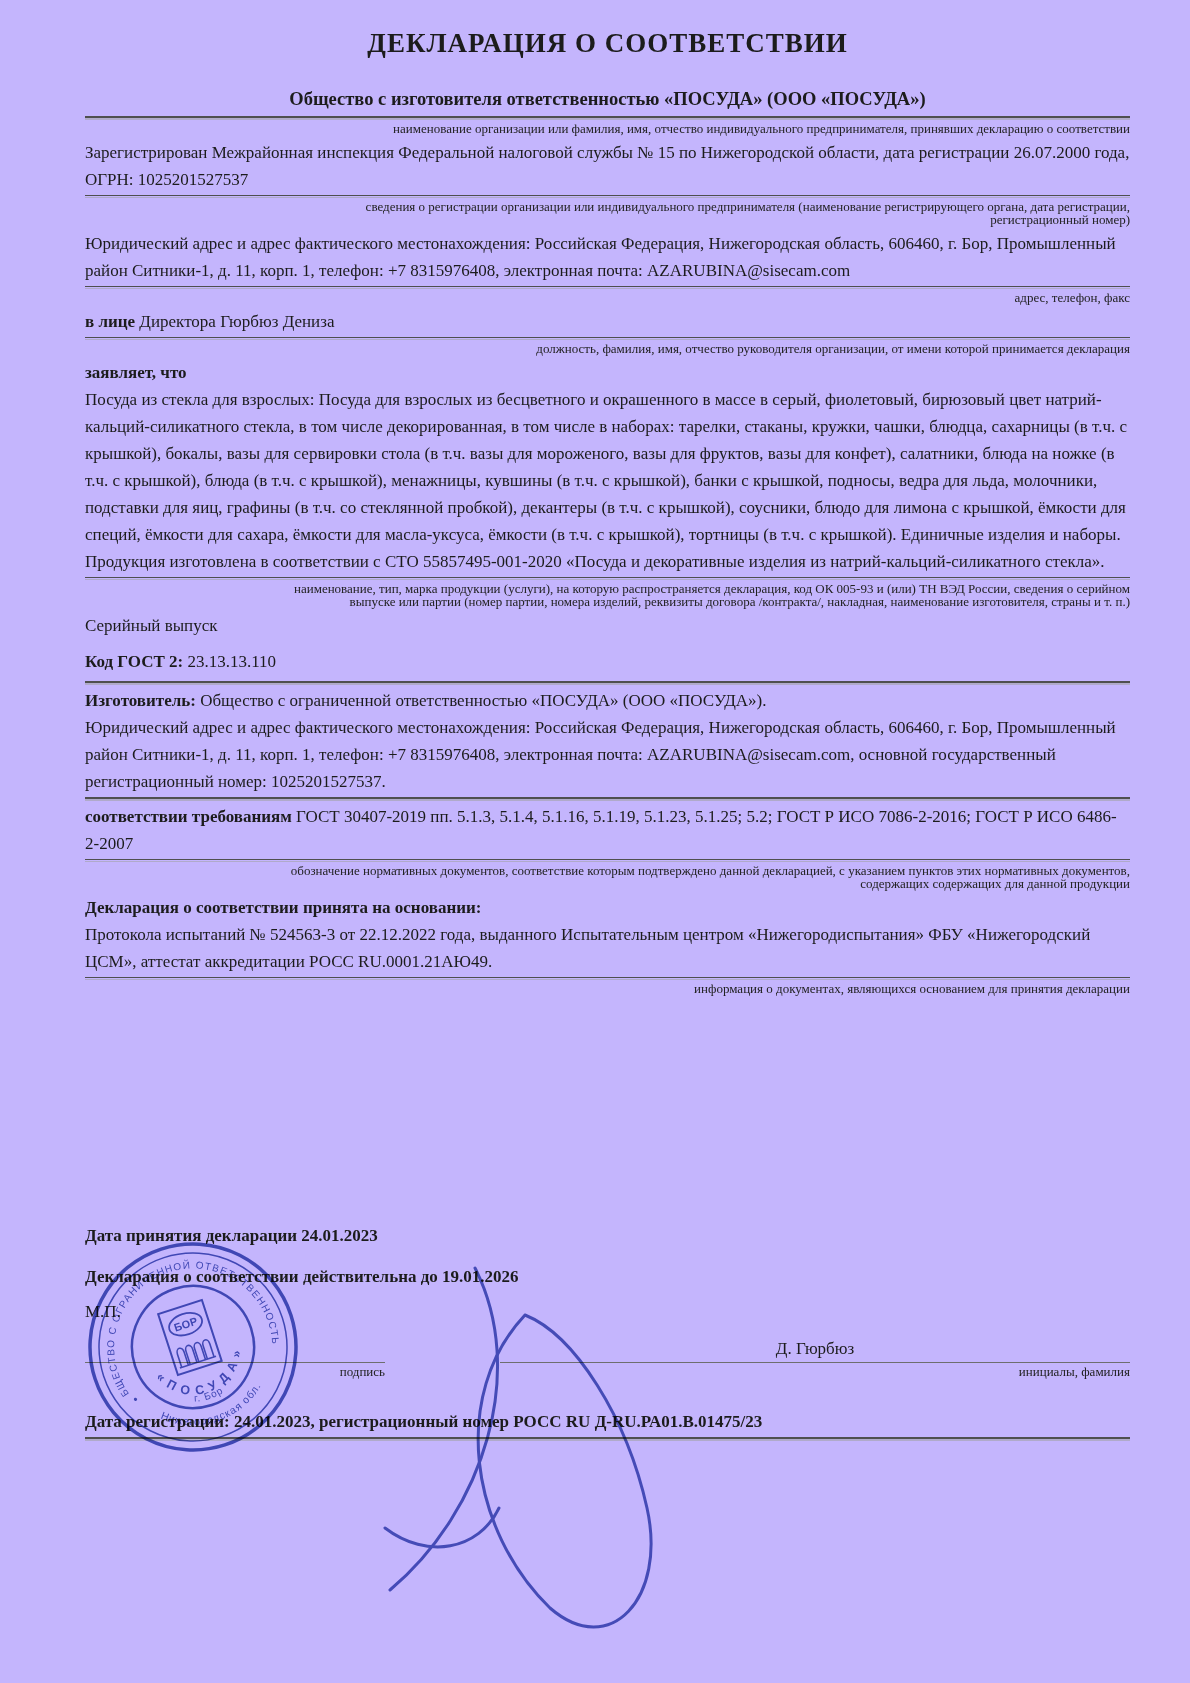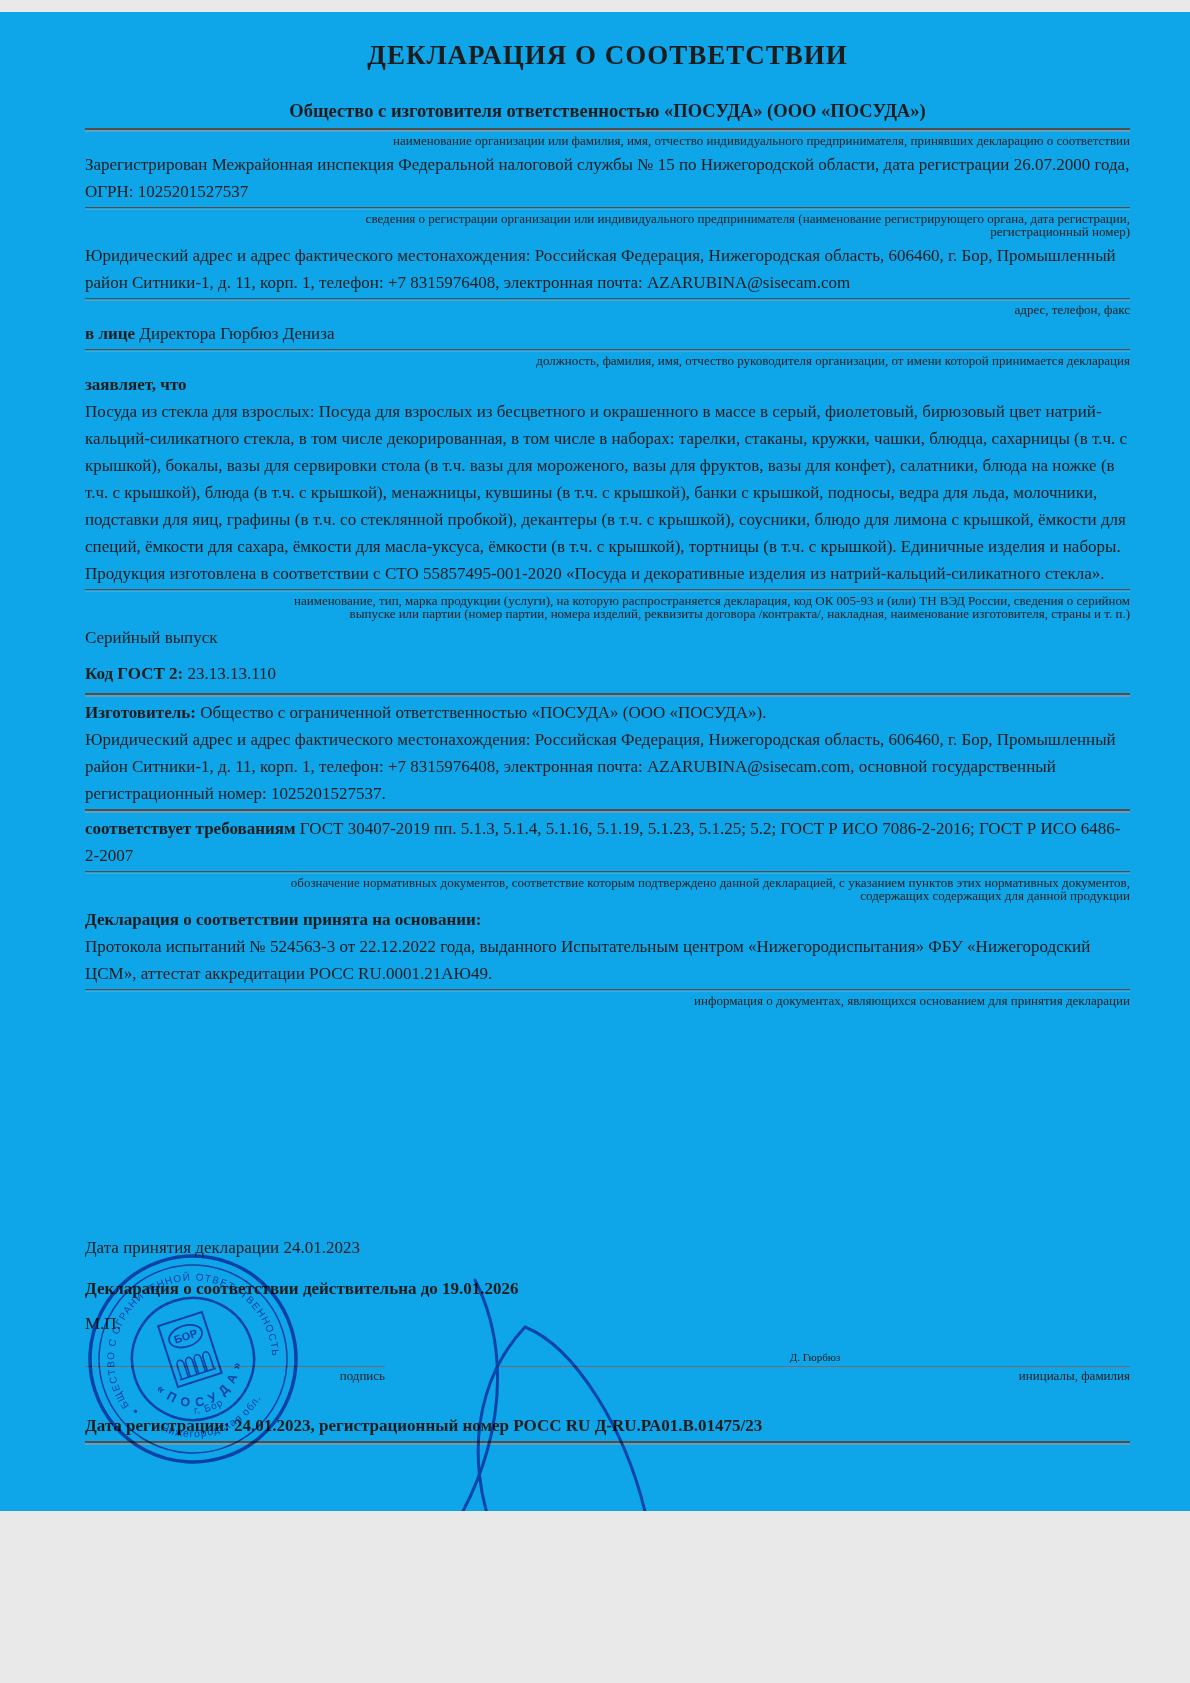--- a/index.html
+++ b/index.html
@@ -1,37 +1,37 @@
 <!DOCTYPE html>
 <html><head>
 <meta charset="utf-8">
 <style>
   html,body { margin:0; padding:0; background:#e9e9e9; }
   .page {
-    position:relative; width:1190px; height:1499px; margin:12px auto;
-    background:#0ea5e9; overflow:hidden;
+    position:relative; width:1190px; height:1683px; margin:0 auto;
+    background:#c4b5fd; overflow:hidden;
     font-family:"Liberation Serif", serif; color:#1c1c1c;
   }
   .content { padding:18px 60px 0 85px; }
   .doc-title { text-align:center; font-size:27px; font-weight:bold; letter-spacing:1px; margin:10px 0 30px 0; }
   .subtitle { text-align:center; font-size:18.5px; font-weight:bold; margin:0 0 6px 0; }
   .rule { height:0; border-top:2px solid #4f4f4f; box-shadow:0 2px 0 rgba(160,160,160,.55); margin:2px 0 4px 0; }
   .rule.thin { border-top-width:1.5px; }
   .caption { font-size:13px; line-height:13px; text-align:right; color:#222; margin:0 0 4px 0; }
   .body-text { font-size:17px; line-height:27px; margin:0; }
   .mt4{margin-top:4px;} .mt6{margin-top:6px;}
   b.lead { font-weight:bold; }
   .kv { margin-top:9px; }
   
   .lower { position:absolute; left:85px; right:60px; top:1222px; }
   .sig-row { display:flex; align-items:flex-end; margin-top:14px; }
   .sig-col-left { width:300px; margin-right:115px; }
   .sig-col-right { flex:1; }
   .sig-line { border-top:1.5px solid #6e6e6e; height:0; }
-  .sig-name { font-size:11px; text-align:center; margin-bottom:3px; }
+  .sig-name { font-size:17px; text-align:center; margin-bottom:3px; }
   .stamp-overlay { position:absolute; left:55px; top:1230px; width:680px; height:430px; mix-blend-mode:multiply; pointer-events:none; }
   .footer-reg { margin-top:26px; }
 </style>
 </head>
 <body>
 
 <div class="page">
   <div class="content">
 
     <div class="doc-title">ДЕКЛАРАЦИЯ О СООТВЕТСТВИИ</div>
@@ -65,35 +65,35 @@
     </div>
 
     <p class="body-text">Серийный выпуск</p>
     <p class="body-text kv"><b class="lead">Код ГОСТ 2:</b><span> 23.13.13.110</span></p>
     <div class="rule mt6"></div>
 
     <p class="body-text"><b class="lead">Изготовитель:</b><span> Общество с ограниченной ответственностью «ПОСУДА» (ООО «ПОСУДА»).</span></p>
     <p class="body-text">Юридический адрес и адрес фактического местонахождения: Российская Федерация, Нижегородская область, 606460, г. Бор, Промышленный район Ситники-1, д. 11, корп. 1, телефон: +7 8315976408, электронная почта: AZARUBINA@sisecam.com, основной государственный регистрационный номер: 1025201527537.</p>
     <div class="rule"></div>
 
-    <p class="body-text"><b class="lead">соответствует требованиям</b><span> ГОСТ 30407-2019 пп. 5.1.3, 5.1.4, 5.1.16, 5.1.19, 5.1.23, 5.1.25; 5.2; ГОСТ Р ИСО 7086-2-2016; ГОСТ Р ИСО 6486-2-2007</span></p>
+    <p class="body-text"><b class="lead">соответствии требованиям</b><span> ГОСТ 30407-2019 пп. 5.1.3, 5.1.4, 5.1.16, 5.1.19, 5.1.23, 5.1.25; 5.2; ГОСТ Р ИСО 7086-2-2016; ГОСТ Р ИСО 6486-2-2007</span></p>
     <div class="rule thin"></div>
     <div class="caption">
       <span>обозначение нормативных документов, соответствие которым подтверждено данной декларацией, с указанием пунктов этих нормативных документов,</span><br>
       <span>содержащих содержащих для данной продукции</span>
     </div>
 
     <p class="body-text mt4"><b class="lead">Декларация о соответствии принята на основании:</b></p>
     <p class="body-text">Протокола испытаний № 524563-3 от 22.12.2022 года, выданного Испытательным центром «Нижегородиспытания» ФБУ «Нижегородский ЦСМ», аттестат аккредитации РОСС RU.0001.21АЮ49.</p>
     <div class="rule thin"></div>
     <div class="caption">информация о документах, являющихся основанием для принятия декларации</div>
   </div>
 
   <div class="lower">
-    <p class="body-text" style="font-weight:normal;">Дата принятия декларации 24.01.2023</p>
+    <p class="body-text" style="font-weight:bold;">Дата принятия декларации 24.01.2023</p>
     <p class="body-text" style="font-weight:bold; margin-top:14px;">Декларация о соответствии действительна до 19.01.2026</p>
     <p class="body-text" style="margin-top:8px;">М.П.</p>
 
     <div class="sig-row">
       <div class="sig-col-left">
         <div class="sig-line"></div>
         <div class="caption" style="margin-top:2px;">подпись</div>
       </div>
       <div class="sig-col-right">
         <div class="sig-name">Д. Гюрбюз</div>

